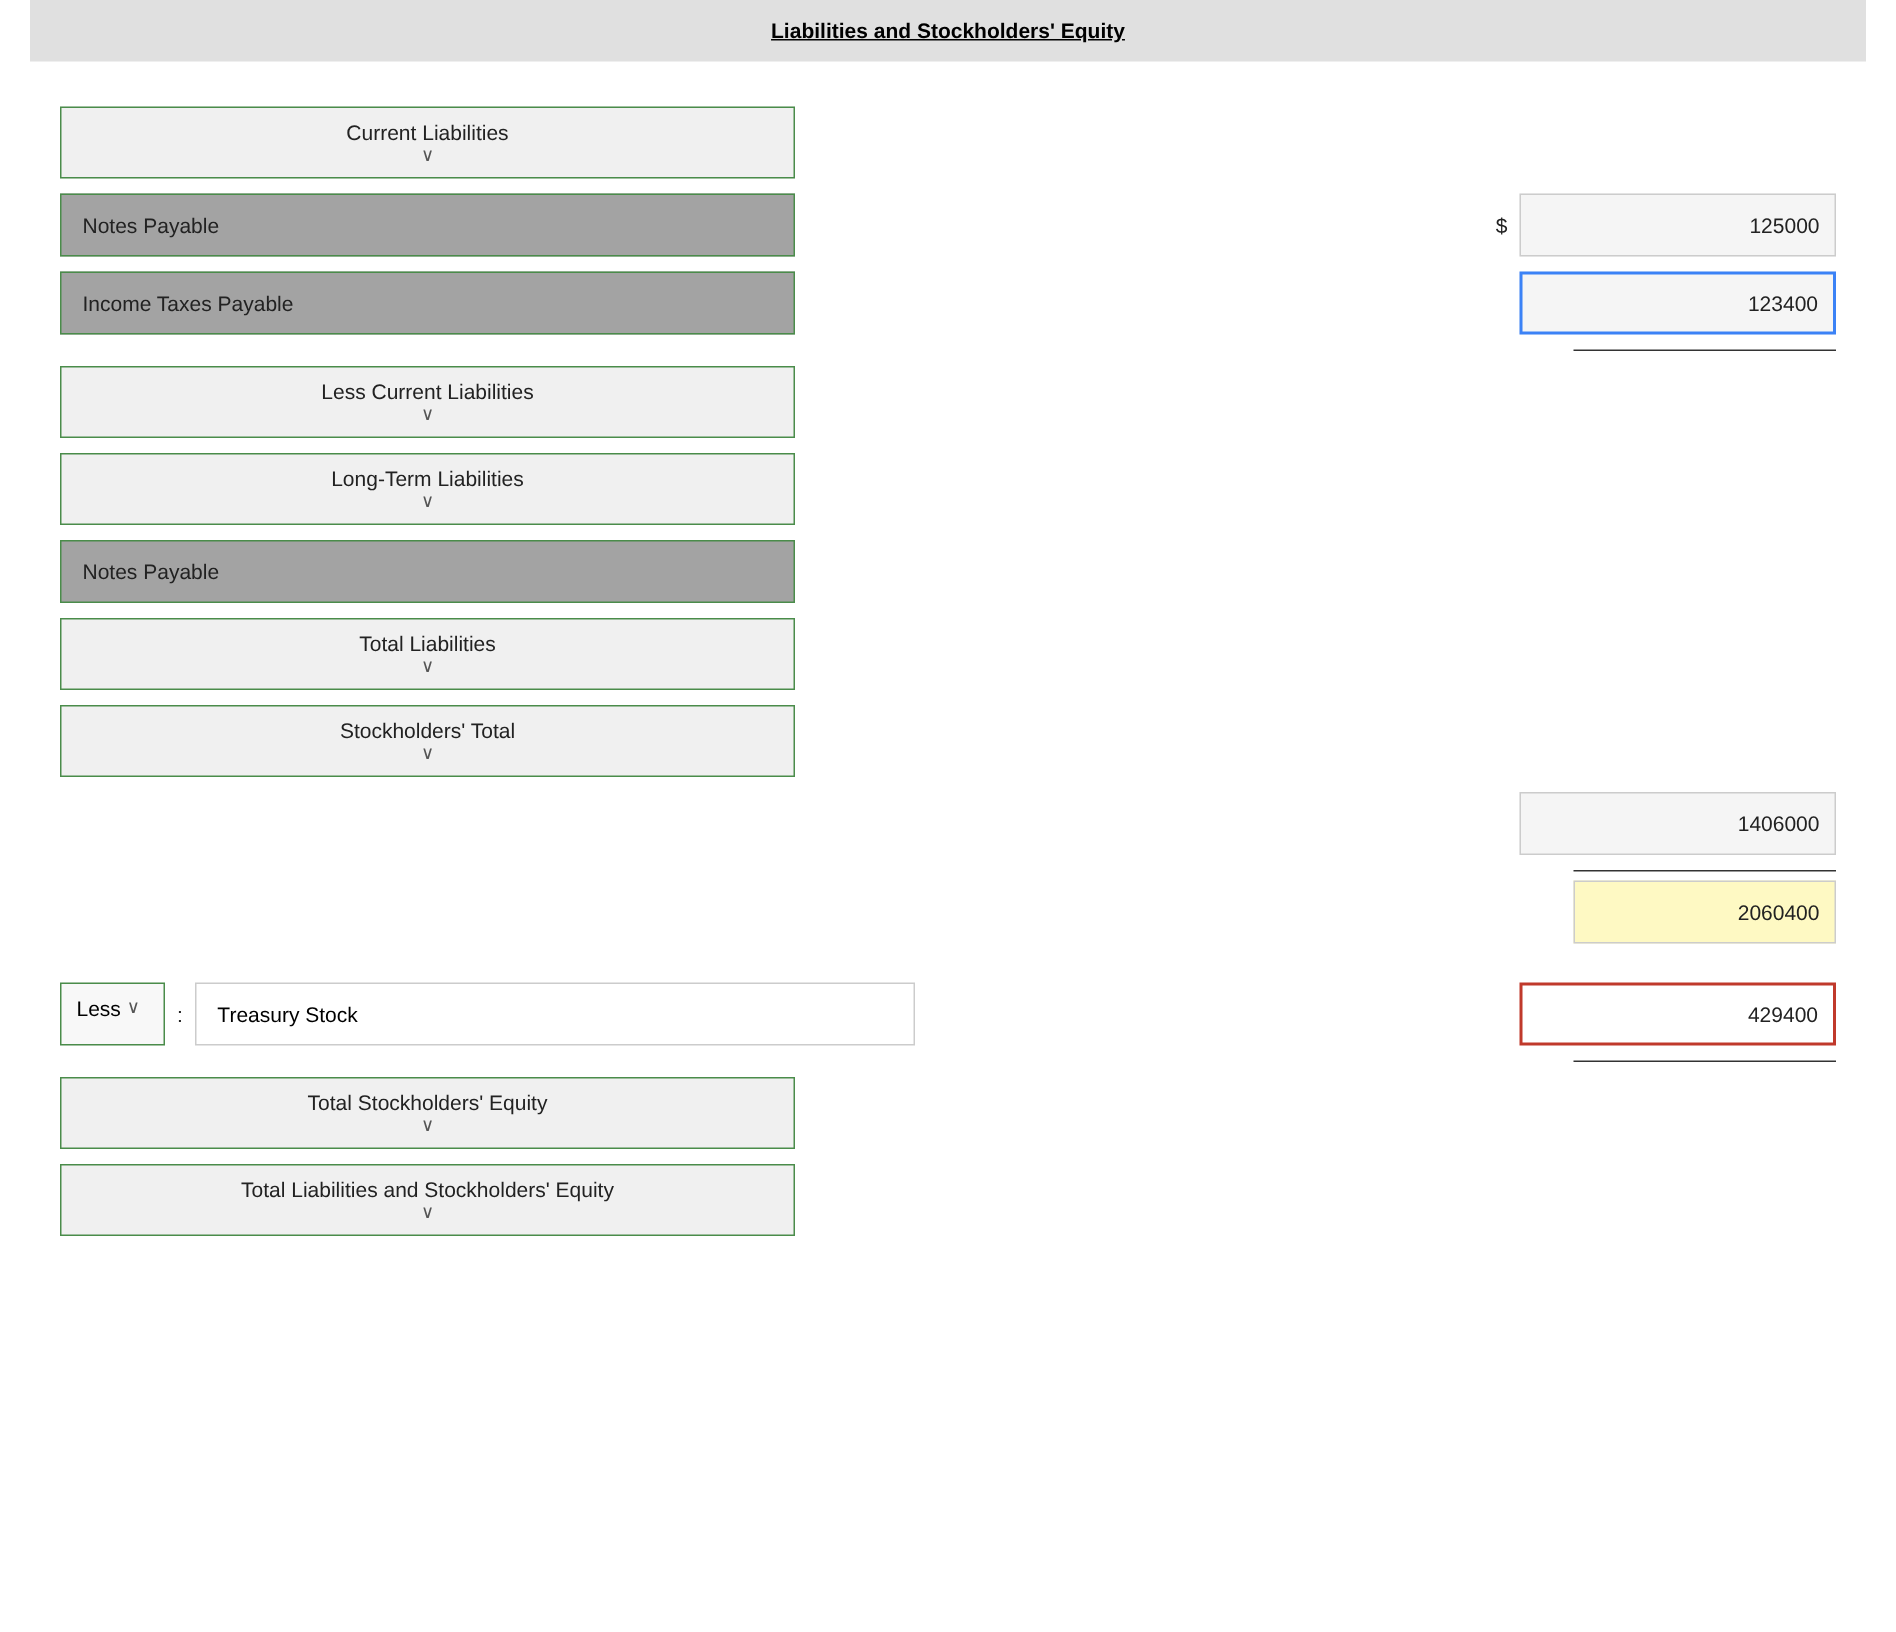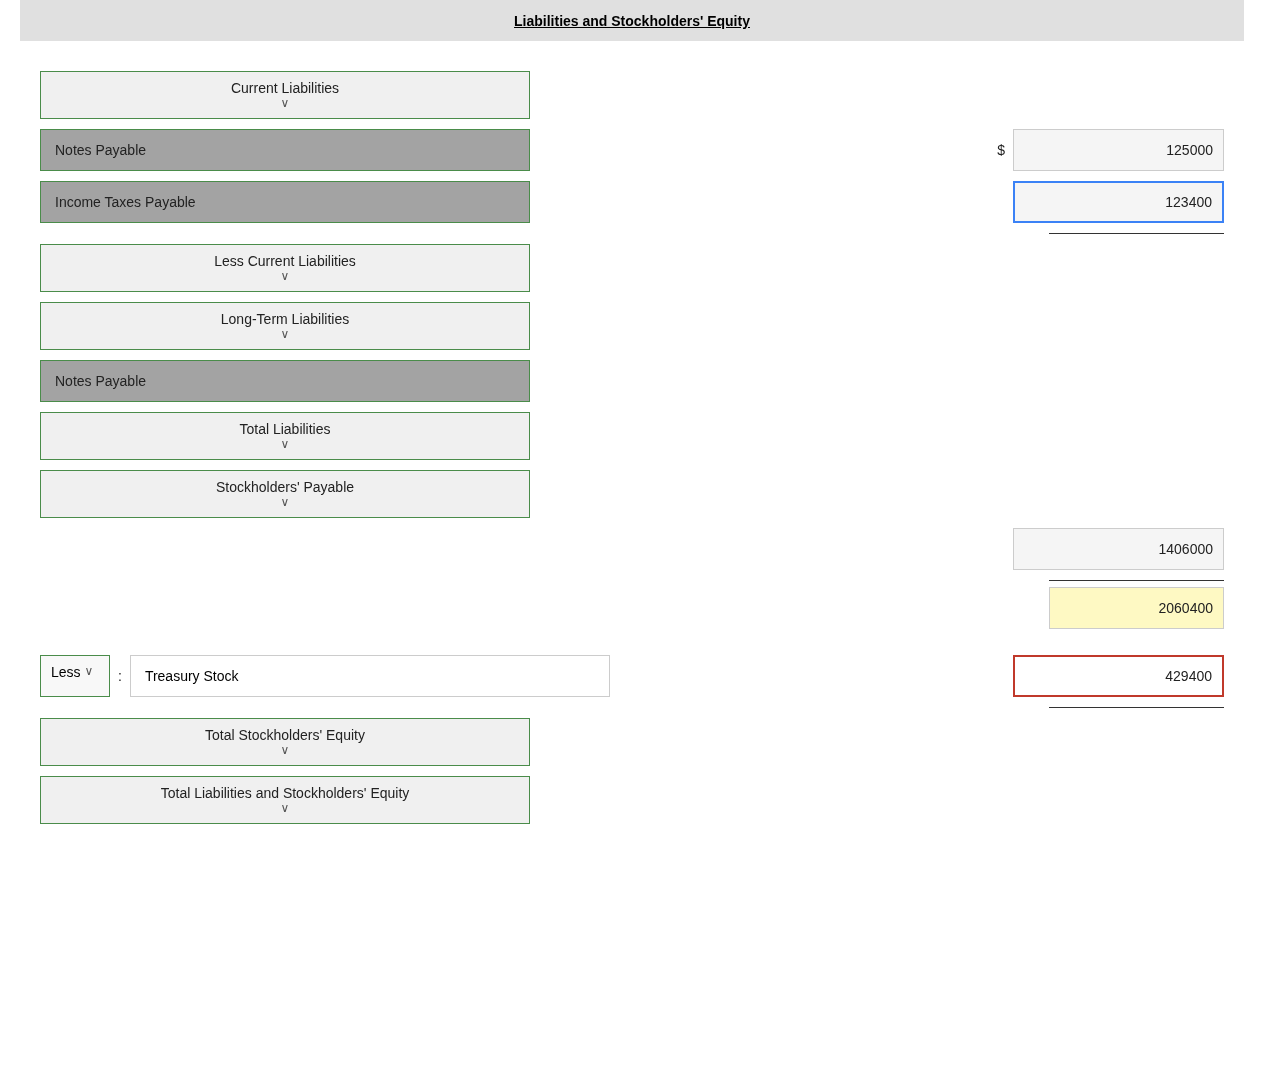--- a/index.html
+++ b/index.html
@@ -220,21 +220,21 @@
 
     <div class="row">
       <div class="label-box dropdown">
         <span>Total Liabilities</span>
         <span class="dropdown-arrow">∨</span>
       </div>
     </div>
 
     <div class="row">
       <div class="label-box dropdown">
-        <span>Stockholders' Payable</span>
+        <span>Stockholders' Total</span>
         <span class="dropdown-arrow">∨</span>
       </div>
     </div>
 
 
     <div class="row">
       <div class="value-area">
         <div class="value-input">
           <span>1406000</span>
         </div>

